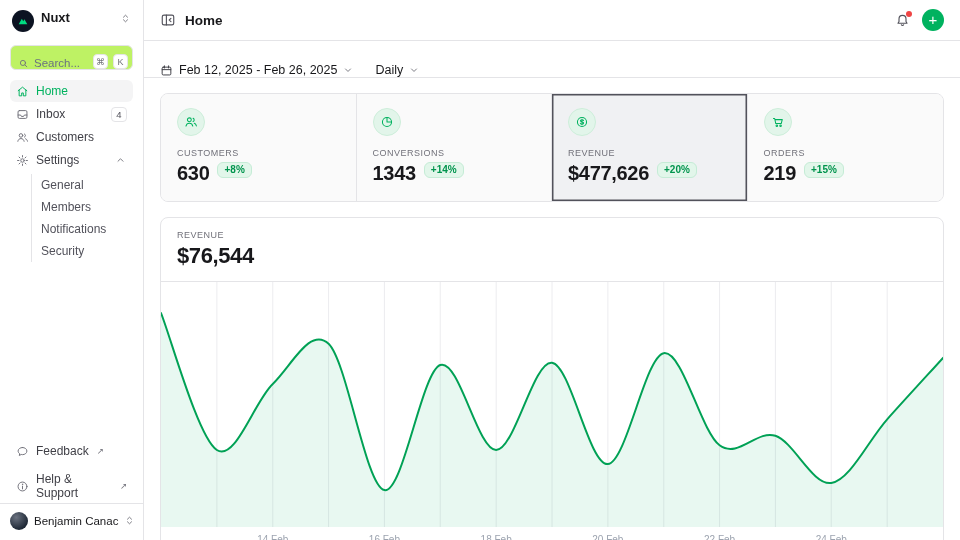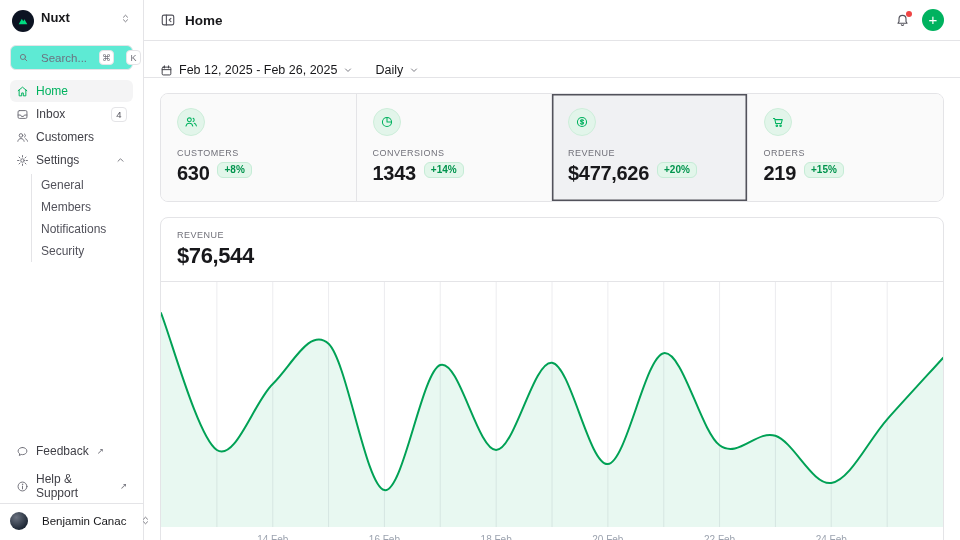--- a/index.html
+++ b/index.html
@@ -22,42 +22,42 @@
   .app{display:flex;width:960px;height:540px}
 
   
   aside{flex:0 0 144px;width:144px;border-right:1px solid var(--border);display:flex;flex-direction:column;background:#fff}
   .side-top{display:flex;align-items:flex-start;gap:7px;padding:10px 12px 4px}
   .logo-circle{width:22px;height:22px;border-radius:50%;background:#0c1322;display:flex;align-items:center;justify-content:center;flex:0 0 22px}
   .logo-circle svg{width:14px;height:14px;color:#00dc82}
   .ws-name{font-size:13px;font-weight:600}
   .updown{margin-left:auto;color:var(--muted)}
   .updown svg{width:11px;height:11px}
-  .searchbox{margin:9px 10px 10px;height:25px;border:1px solid var(--border);border-radius:6px;background:#5eead4;
-    display:flex;align-items:center;gap:12px;padding:0 4px 0 7px;color:var(--muted);font-size:11.5px;cursor:text}
+  .searchbox{margin:9px 10px 10px;height:25px;border:1px solid var(--border);border-radius:6px;background:#bef264;
+    display:flex;align-items:flex-end;gap:5px;padding:0 4px 0 7px;color:var(--muted);font-size:11.5px;cursor:text}
   .searchbox svg{width:11px;height:11px;flex:0 0 11px}
   .searchbox .ph{flex:1;color:#6b7280}
   kbd{font-family:"Liberation Sans",sans-serif;font-size:9px;color:var(--muted);border:1px solid var(--border);
     border-radius:4px;background:#fff;height:15px;min-width:15px;display:inline-flex;align-items:center;justify-content:center;padding:0 2px}
   nav{padding:0 10px;display:flex;flex-direction:column;gap:1px}
   .nav-item{height:22px;display:flex;align-items:center;gap:7px;border-radius:6px;padding:0 6px;
     font-size:12px;color:#3f3f46;cursor:pointer;text-decoration:none}
   .nav-item svg{width:13px;height:13px;color:var(--muted);flex:0 0 13px}
   .nav-item.active{background:#f4f4f5;color:var(--accent);font-weight:500}
   .nav-item.active svg{color:var(--accent)}
   .nav-item .right{margin-left:auto;display:flex;align-items:center}
   .num-badge{font-size:9.5px;color:#52525b;border:1px solid var(--border);border-radius:4px;height:15px;min-width:16px;
     display:inline-flex;align-items:center;justify-content:center;background:#fff}
   .nav-item .chev svg{width:10px;height:10px}
   .submenu{margin:2px 0 17px 21px;border-left:1px solid var(--border);padding-left:9px;display:flex;flex-direction:column}
   .submenu a{height:22px;line-height:22px;font-size:12px;color:#52525b;cursor:pointer;text-decoration:none}
   .side-spacer{flex:1}
   .side-foot{padding:0 10px 6px;display:flex;flex-direction:column;gap:13px}
   .ext{font-size:8.5px;color:var(--muted);margin-left:1px;vertical-align:super}
-  .user-row{border-top:1px solid var(--border);display:flex;align-items:center;gap:14px;padding:8px 10px 10px;cursor:pointer}
+  .user-row{border-top:1px solid var(--border);display:flex;align-items:center;gap:6px;padding:8px 10px 10px;cursor:pointer}
   .avatar{width:18px;height:18px;border-radius:50%;background:radial-gradient(circle at 35% 30%,#6b7280,#1f2937 70%);flex:0 0 18px}
   .user-name{font-size:11.5px;font-weight:500;white-space:nowrap}
 
   
   main{flex:1;display:flex;flex-direction:column;min-width:0}
   .topbar{height:41px;border-bottom:1px solid var(--border);display:flex;align-items:center;gap:9px;padding:0 16px}
   .icon-btn{background:none;border:none;cursor:pointer;color:#52525b;display:flex;align-items:center;padding:0}
   .icon-btn svg{width:16px;height:16px}
   .page-title{font-size:13.5px;font-weight:600}
   .top-right{margin-left:auto;display:flex;align-items:center;gap:12px}

